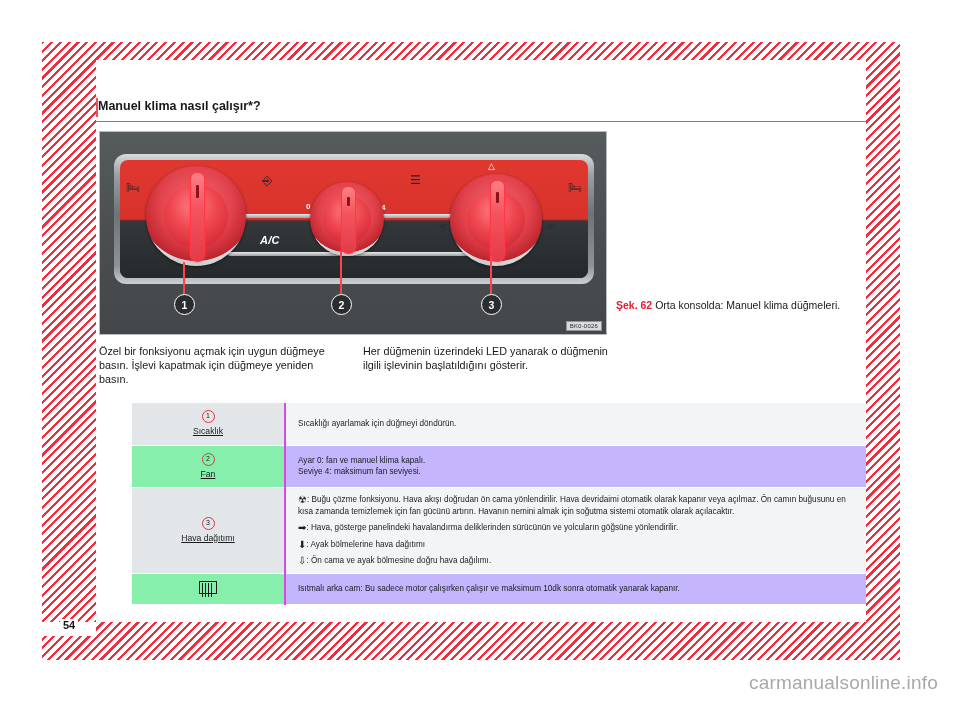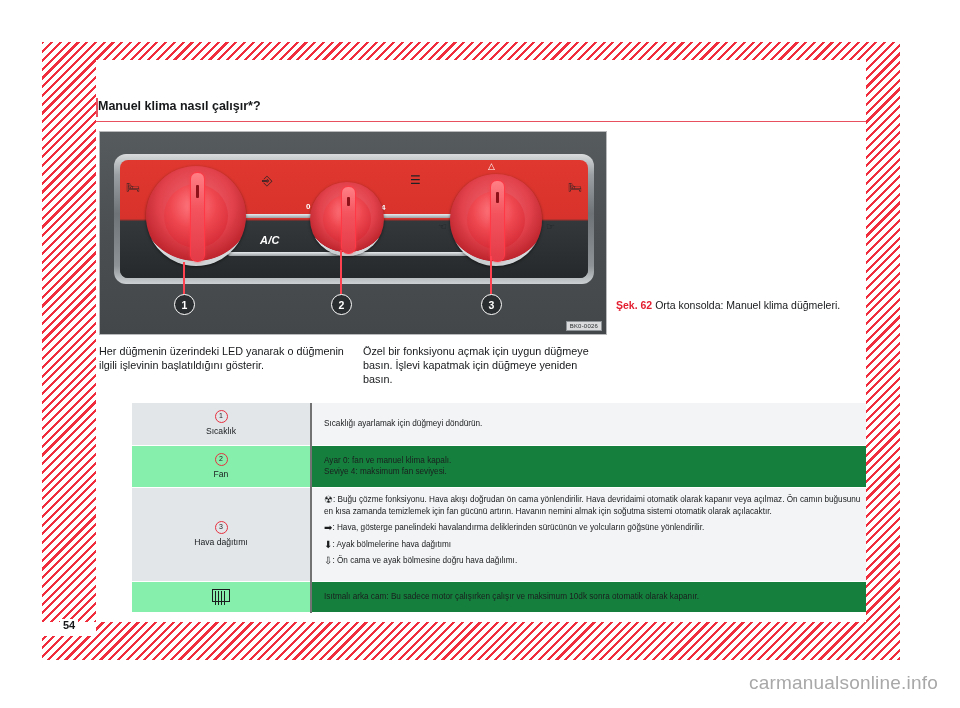--- a/index.html
+++ b/index.html
@@ -302,30 +302,31 @@
     padding: 6px 4px;
     border-bottom: 1px solid #ffffff;
     font-size: 8.2px;
     line-height: 11.5px;
     color: #1a1c1e;
   }
   .spec-table tr td.c-label {
     width: 136px;
     text-align: center;
     background: #e2e6e9;
-    padding: 7px 21px;
-    border-right: 2px solid #737373;
+    padding: 7px 8px;
+    border-right: 2px solid #d946ef;
+    text-decoration: underline;
   }
   .spec-table tr td.c-desc {
     background: #f2f4f5;
     padding-left: 12px;
     text-align: left;
   }
   .spec-table tr.alt td.c-label { background: #86efac; }
-  .spec-table tr.alt td.c-desc  { background: #15803d; }
+  .spec-table tr.alt td.c-desc  { background: #c4b5fd; }
 
   .num-badge {
     display: inline-block;
     width: 11px;
     height: 11px;
     line-height: 10px;
     border-radius: 50%;
     border: 1px solid #e8303f;
     color: #1a1c1e;
     font-size: 7px;
@@ -334,21 +335,21 @@
   }
   .label-text { display: block; font-size: 8.6px; }
 
   .glyph {
     display: inline-block;
     font-size: 10px;
     line-height: 10px;
     vertical-align: -1px;
   }
   .desc-line { margin: 0 0 5px 0; }
-  .desc-line:last-child { margin-bottom: 8px; }
+  .desc-line:last-child { margin-bottom: 0; }
   .desc-para { margin: 0; }
 
   .rear-defrost-icon {
     display: inline-block;
     width: 16px; height: 11px;
     border: 1px solid #1a1c1e;
     position: relative;
   }
   .rear-defrost-icon i {
     position: absolute;
@@ -464,22 +465,22 @@
       <div class="fig-code">BK0-0026</div>
     </div>
   </div>
 
   <div class="fig-caption">
     <b>Şek. 62</b>
     <span>Orta konsolda: Manuel klima düğmeleri.</span>
   </div>
 
   <div class="body-cols">
+    <div class="body-col">Özel bir fonksiyonu açmak için uygun düğmeye basın. İşlevi kapatmak için düğmeye yeniden basın.</div>
     <div class="body-col">Her düğmenin üzerindeki LED yanarak o düğmenin ilgili işlevinin başlatıldığını gösterir.</div>
-    <div class="body-col">Özel bir fonksiyonu açmak için uygun düğmeye basın. İşlevi kapatmak için düğmeye yeniden basın.</div>
   </div>
 
   <table class="spec-table">
     <tbody>
       <tr>
         <td class="c-label">
           <span class="num-badge">1</span>
           <span class="label-text">Sıcaklık</span>
         </td>
         <td class="c-desc">
@@ -519,21 +520,21 @@
         </td>
       </tr>
 
       <tr class="alt">
         <td class="c-label">
           <span class="rear-defrost-icon">
             <i style="left:2px"></i><i style="left:5px"></i><i style="left:8px"></i><i style="left:11px"></i>
           </span>
         </td>
         <td class="c-desc">
-          <p class="desc-para">Isıtmalı arka cam: Bu sadece motor çalışırken çalışır ve maksimum 10dk sonra otomatik olarak kapanır.</p>
+          <p class="desc-para">Isıtmalı arka cam: Bu sadece motor çalışırken çalışır ve maksimum 10dk sonra otomatik yanarak kapanır.</p>
         </td>
       </tr>
     </tbody>
   </table>
 
   <div class="page-number">54</div>
 
   <div class="watermark">carmanualsonline.info</div>
 
 </div>

